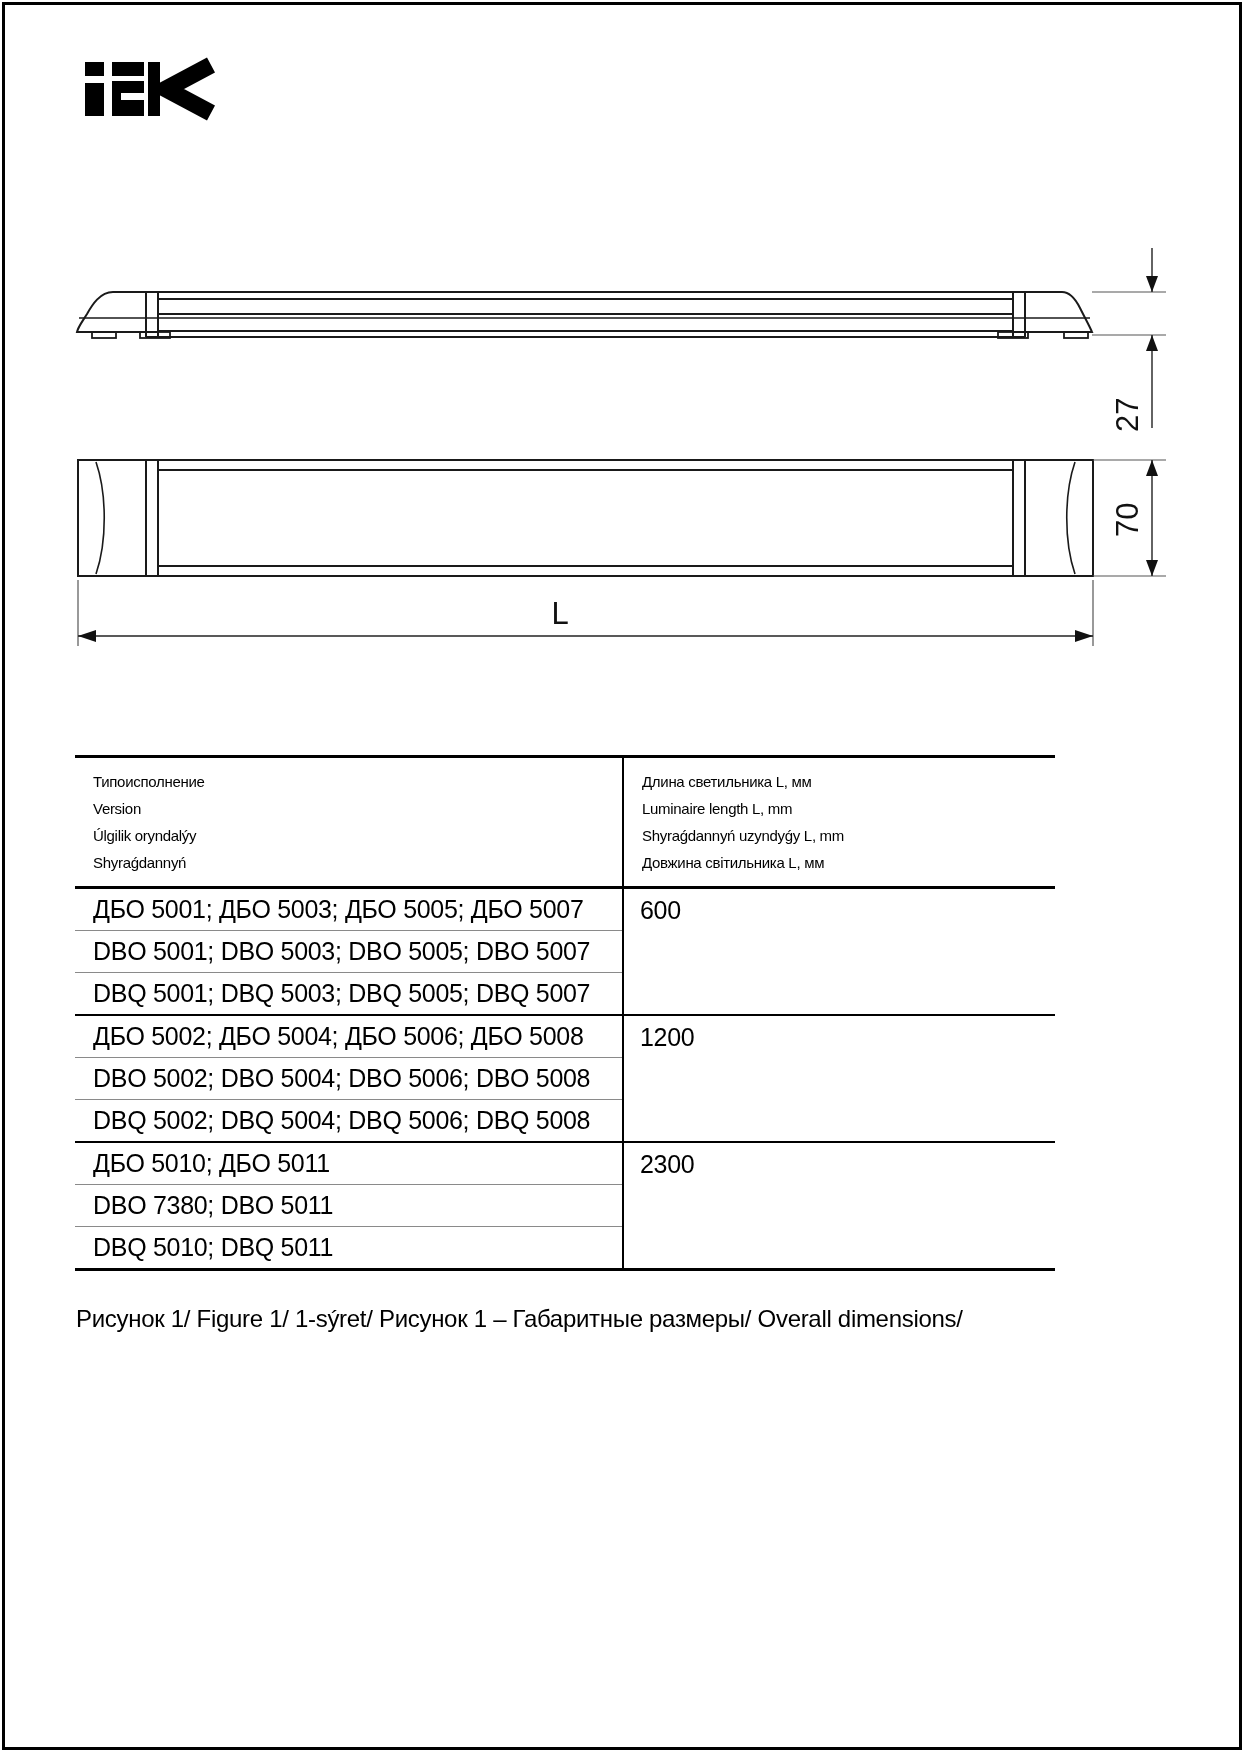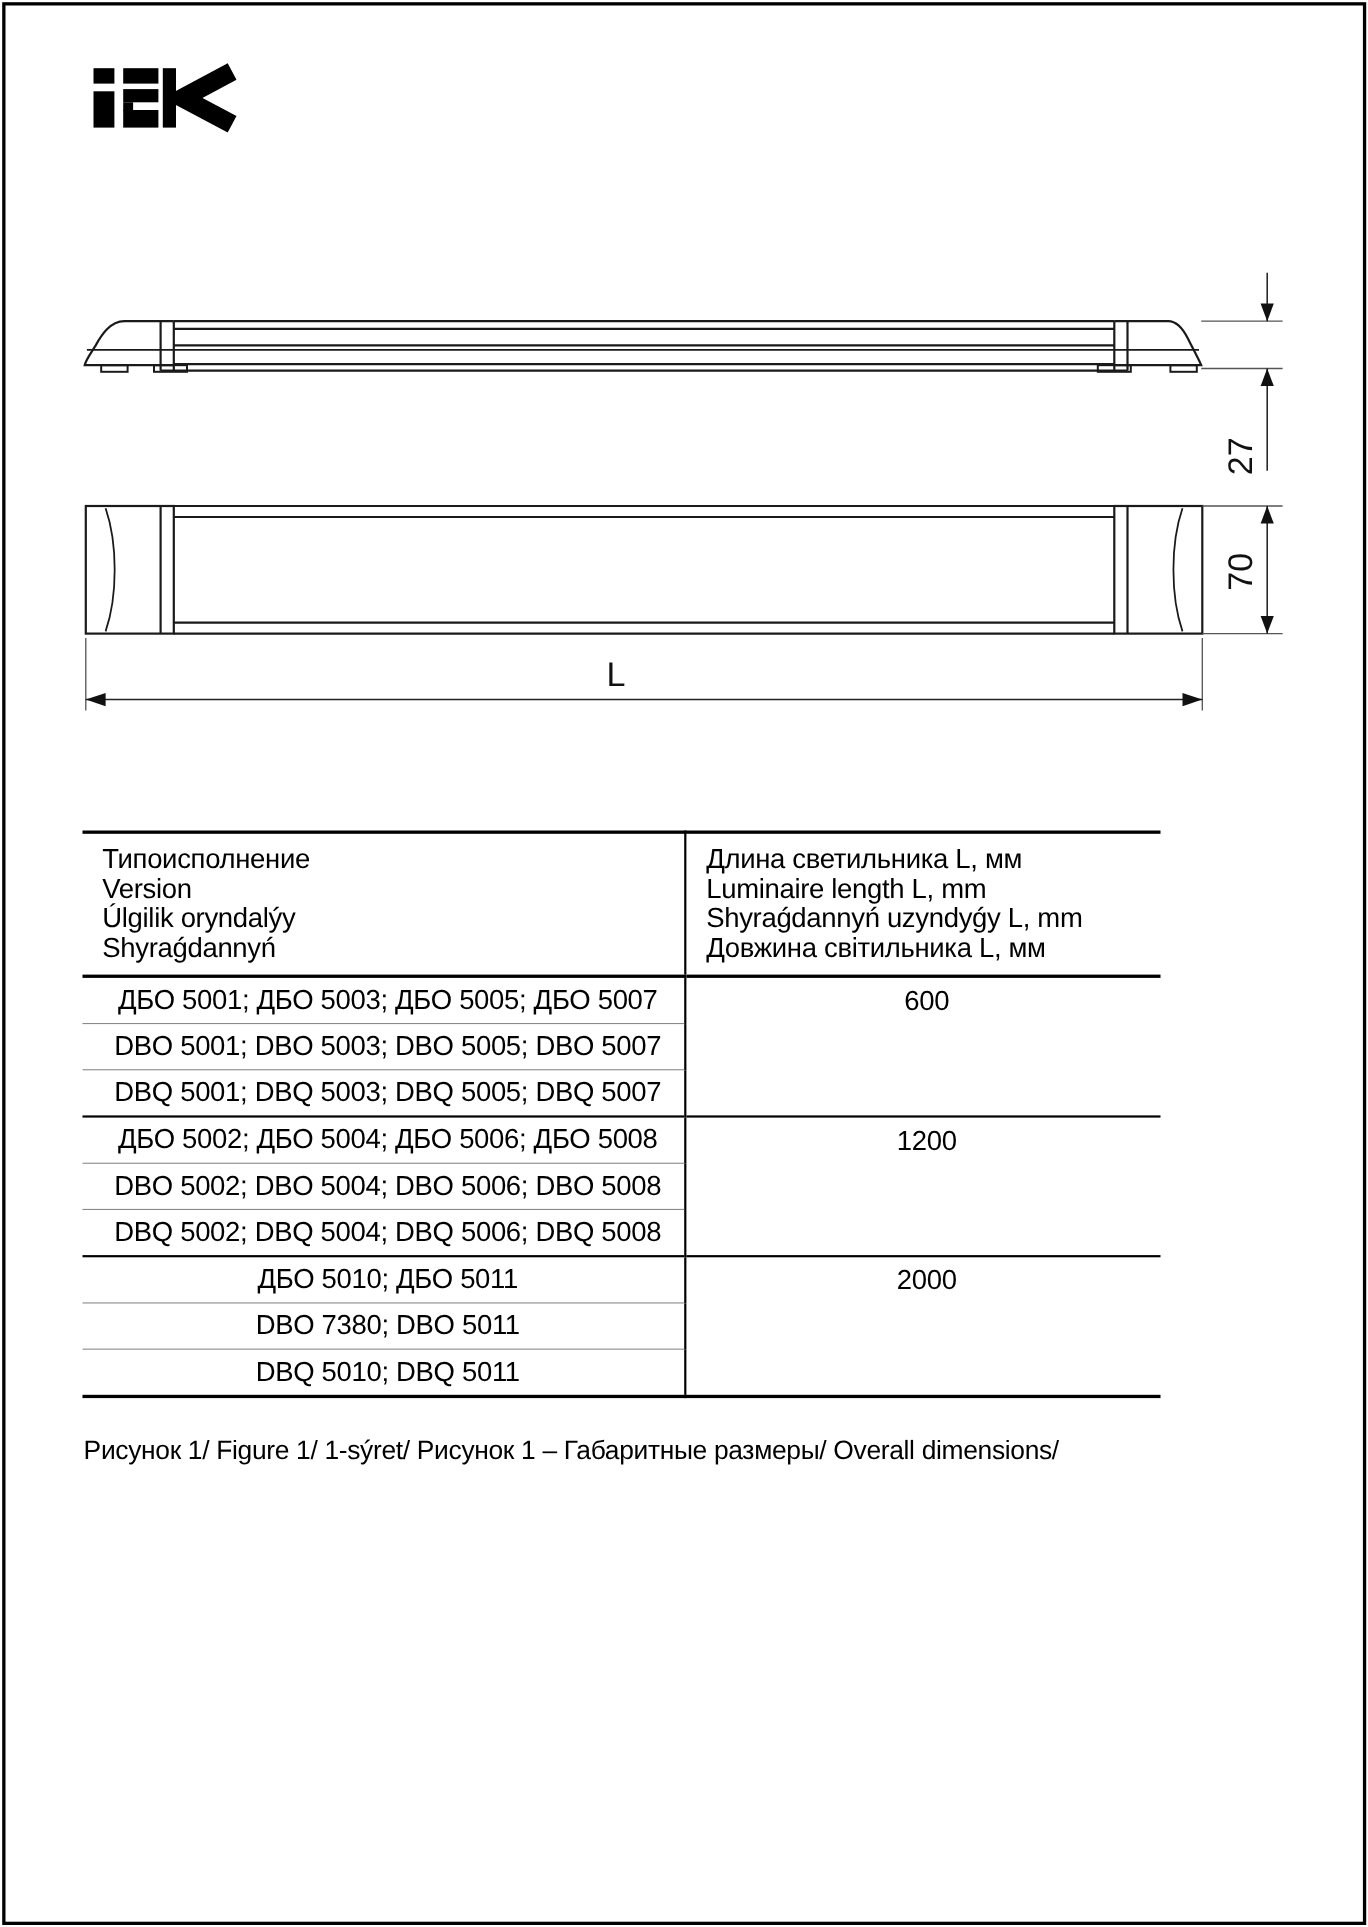--- a/index.html
+++ b/index.html
@@ -30,31 +30,30 @@
     font-size:25px;
     letter-spacing:-0.3px;
   }
   table.spec col.c1{width:548px;}
   table.spec col.c2{width:432px;}
   table.spec th{
     font-weight:normal;
     text-align:left;
     vertical-align:middle;
     padding:10px 10px 10px 18px;
-    font-size:25px;
+    font-size:15px;
     line-height:27px;
     border-bottom:3px solid #000;
   }
   table.spec th.version{border-right:2px solid #000;}
   table.spec td{
     height:41px;
     padding:0 10px 0 18px;
     vertical-align:middle;
     white-space:nowrap;
-    text-align:center;
   }
   table.spec td.model{border-right:2px solid #000;}
   table.spec tr.thin td{border-top:1px solid #8a8a8a;}
   table.spec tr.group-start td{border-top:2px solid #000;}
   table.spec td.len{vertical-align:top;padding-top:7px;padding-left:16px;}
 
   
   .caption{
     position:absolute;left:76px;top:1302px;width:1040px;
     font-size:24px;line-height:34px;letter-spacing:-0.3px;
@@ -192,21 +191,21 @@
     </tr>
     <tr class="thin">
       <td class="model">DBO 5002; DBO 5004; DBO 5006; DBO 5008</td>
     </tr>
     <tr class="thin">
       <td class="model">DBQ 5002; DBQ 5004; DBQ 5006; DBQ 5008</td>
     </tr>
 
     <tr class="group-start">
       <td class="model">ДБО 5010; ДБО 5011</td>
-      <td class="len" rowspan="3">2000</td>
+      <td class="len" rowspan="3">2300</td>
     </tr>
     <tr class="thin">
       <td class="model">DBO 7380; DBO 5011</td>
     </tr>
     <tr class="thin">
       <td class="model">DBQ 5010; DBQ 5011</td>
     </tr>
   </tbody>
     </table>
 

